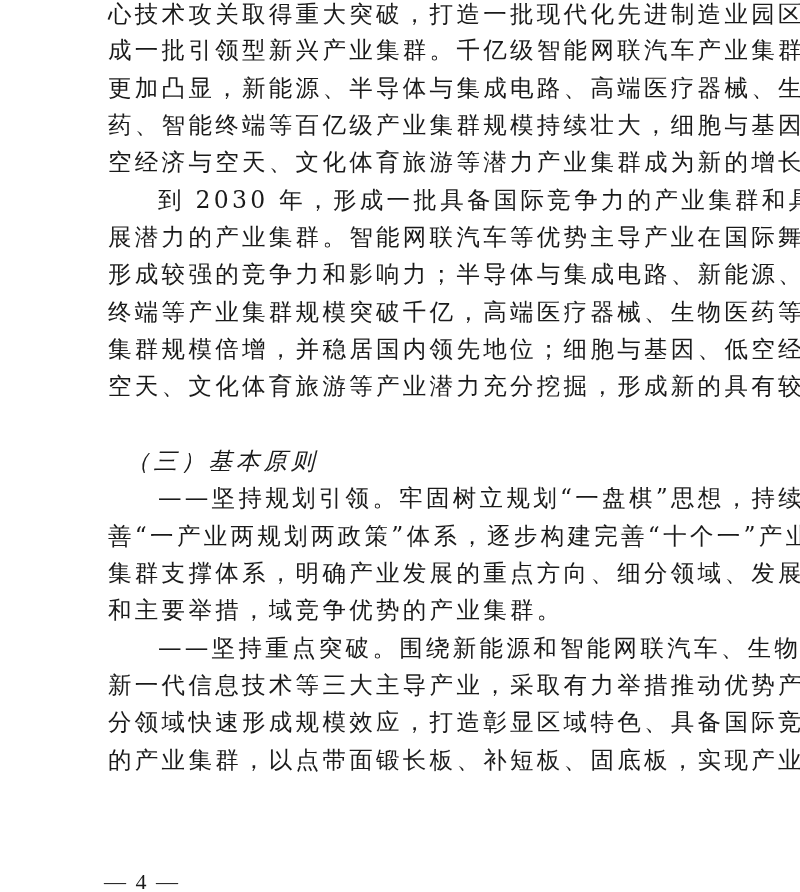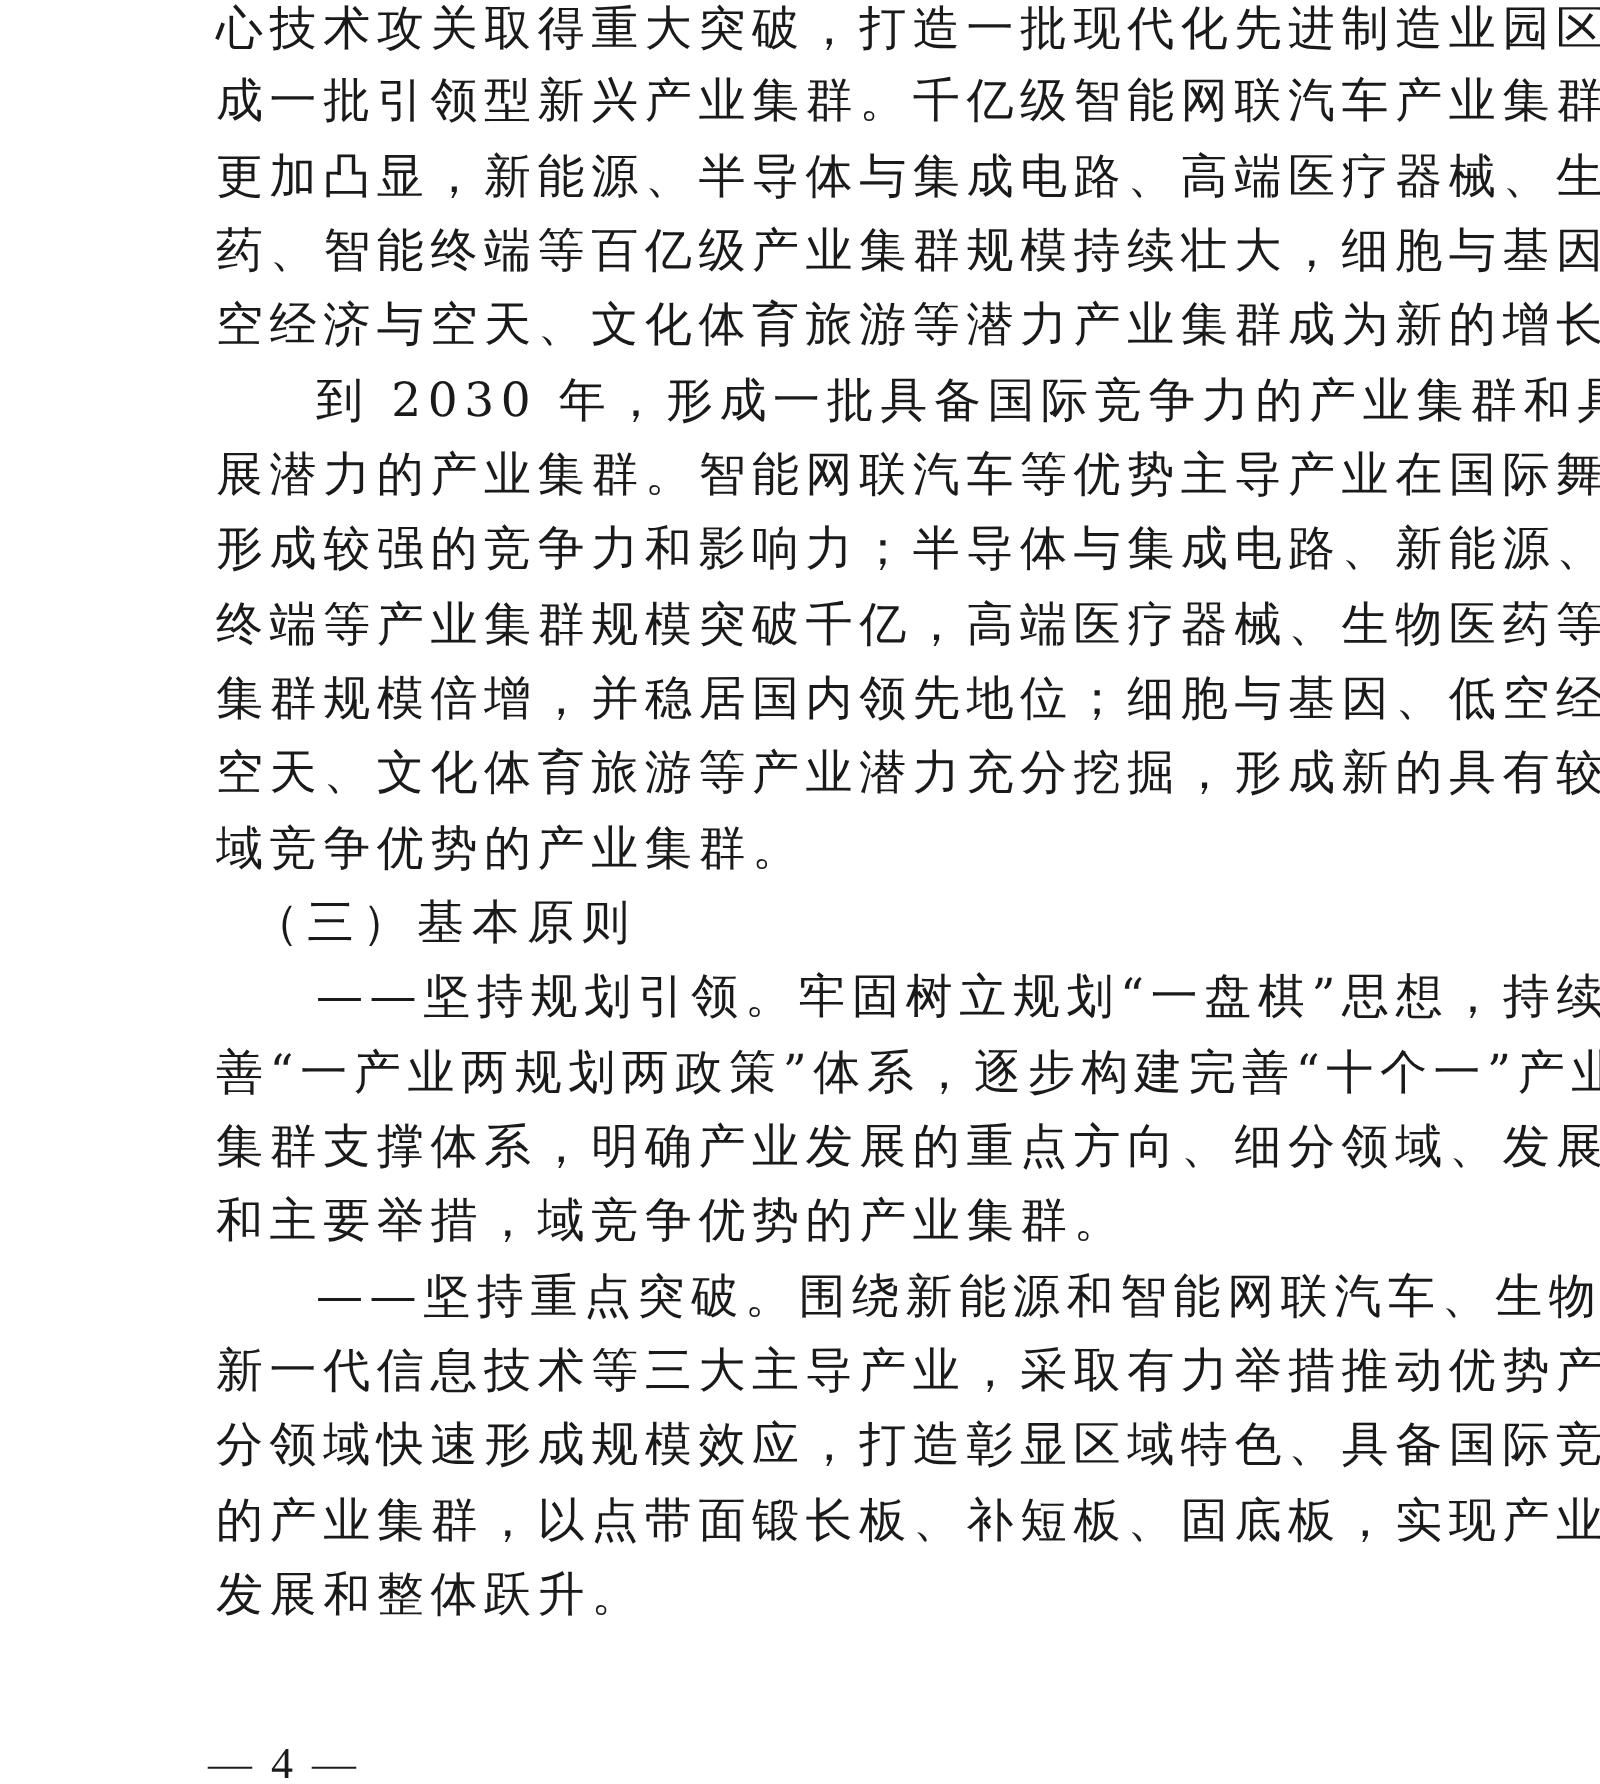--- a/index.html
+++ b/index.html
@@ -39,20 +39,21 @@
     width: 550px;
   }
   .line.last {
     text-align-last: left;
   }
   .line.heading {
     left: 126px;
     width: 300px;
     text-align-last: left;
     letter-spacing: 4px;
+    font-style: italic;
   }
   .page-number {
     position: absolute;
     left: 104px;
     top: 868px;
     font-size: 22px;
     line-height: 28px;
     letter-spacing: 2px;
     font-family: "Liberation Serif", "DejaVu Serif", serif;
   }
@@ -65,26 +66,24 @@
   <div class="line" style="top:32px">成一批引领型新兴产业集群。千亿级智能网联汽车产业集群优势</div>
   <div class="line" style="top:70px">更加凸显，新能源、半导体与集成电路、高端医疗器械、生物医</div>
   <div class="line" style="top:107px">药、智能终端等百亿级产业集群规模持续壮大，细胞与基因、低</div>
   <div class="line" style="top:144px">空经济与空天、文化体育旅游等潜力产业集群成为新的增长极。</div>
   <div class="line indent" style="top:182px">到 2030 年，形成一批具备国际竞争力的产业集群和具有发</div>
   <div class="line" style="top:219px">展潜力的产业集群。智能网联汽车等优势主导产业在国际舞台上</div>
   <div class="line" style="top:256px">形成较强的竞争力和影响力；半导体与集成电路、新能源、智能</div>
   <div class="line" style="top:294px">终端等产业集群规模突破千亿，高端医疗器械、生物医药等产业</div>
   <div class="line" style="top:331px">集群规模倍增，并稳居国内领先地位；细胞与基因、低空经济与</div>
   <div class="line" style="top:368px">空天、文化体育旅游等产业潜力充分挖掘，形成新的具有较强区</div>
-  <div class="line last" style="top:406px">域竞争优势的产业集群。</div>
   <div class="line heading" style="top:443px">（三）基本原则</div>
   <div class="line indent" style="top:480px">——坚持规划引领。牢固树立规划“一盘棋”思想，持续完</div>
   <div class="line" style="top:518px">善“一产业两规划两政策”体系，逐步构建完善“十个一”产业</div>
   <div class="line" style="top:555px">集群支撑体系，明确产业发展的重点方向、细分领域、发展路径</div>
   <div class="line last" style="top:592px">和主要举措，域竞争优势的产业集群。</div>
   <div class="line indent" style="top:630px">——坚持重点突破。围绕新能源和智能网联汽车、生物医药、</div>
   <div class="line" style="top:667px">新一代信息技术等三大主导产业，采取有力举措推动优势产业细</div>
   <div class="line" style="top:704px">分领域快速形成规模效应，打造彰显区域特色、具备国际竞争力</div>
   <div class="line" style="top:742px">的产业集群，以点带面锻长板、补短板、固底板，实现产业梯次</div>
-  <div class="line last" style="top:779px">发展和整体跃升。</div>
 
   <div class="page-number">— 4 —</div>
 </div>
 
 </body></html>

